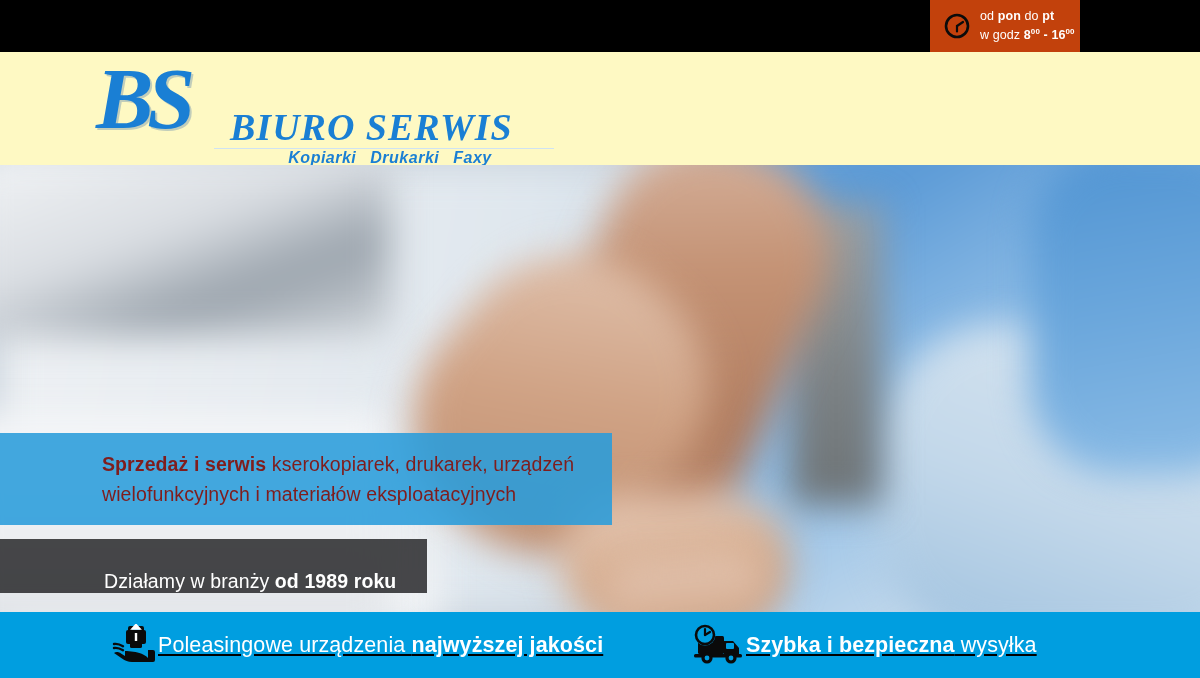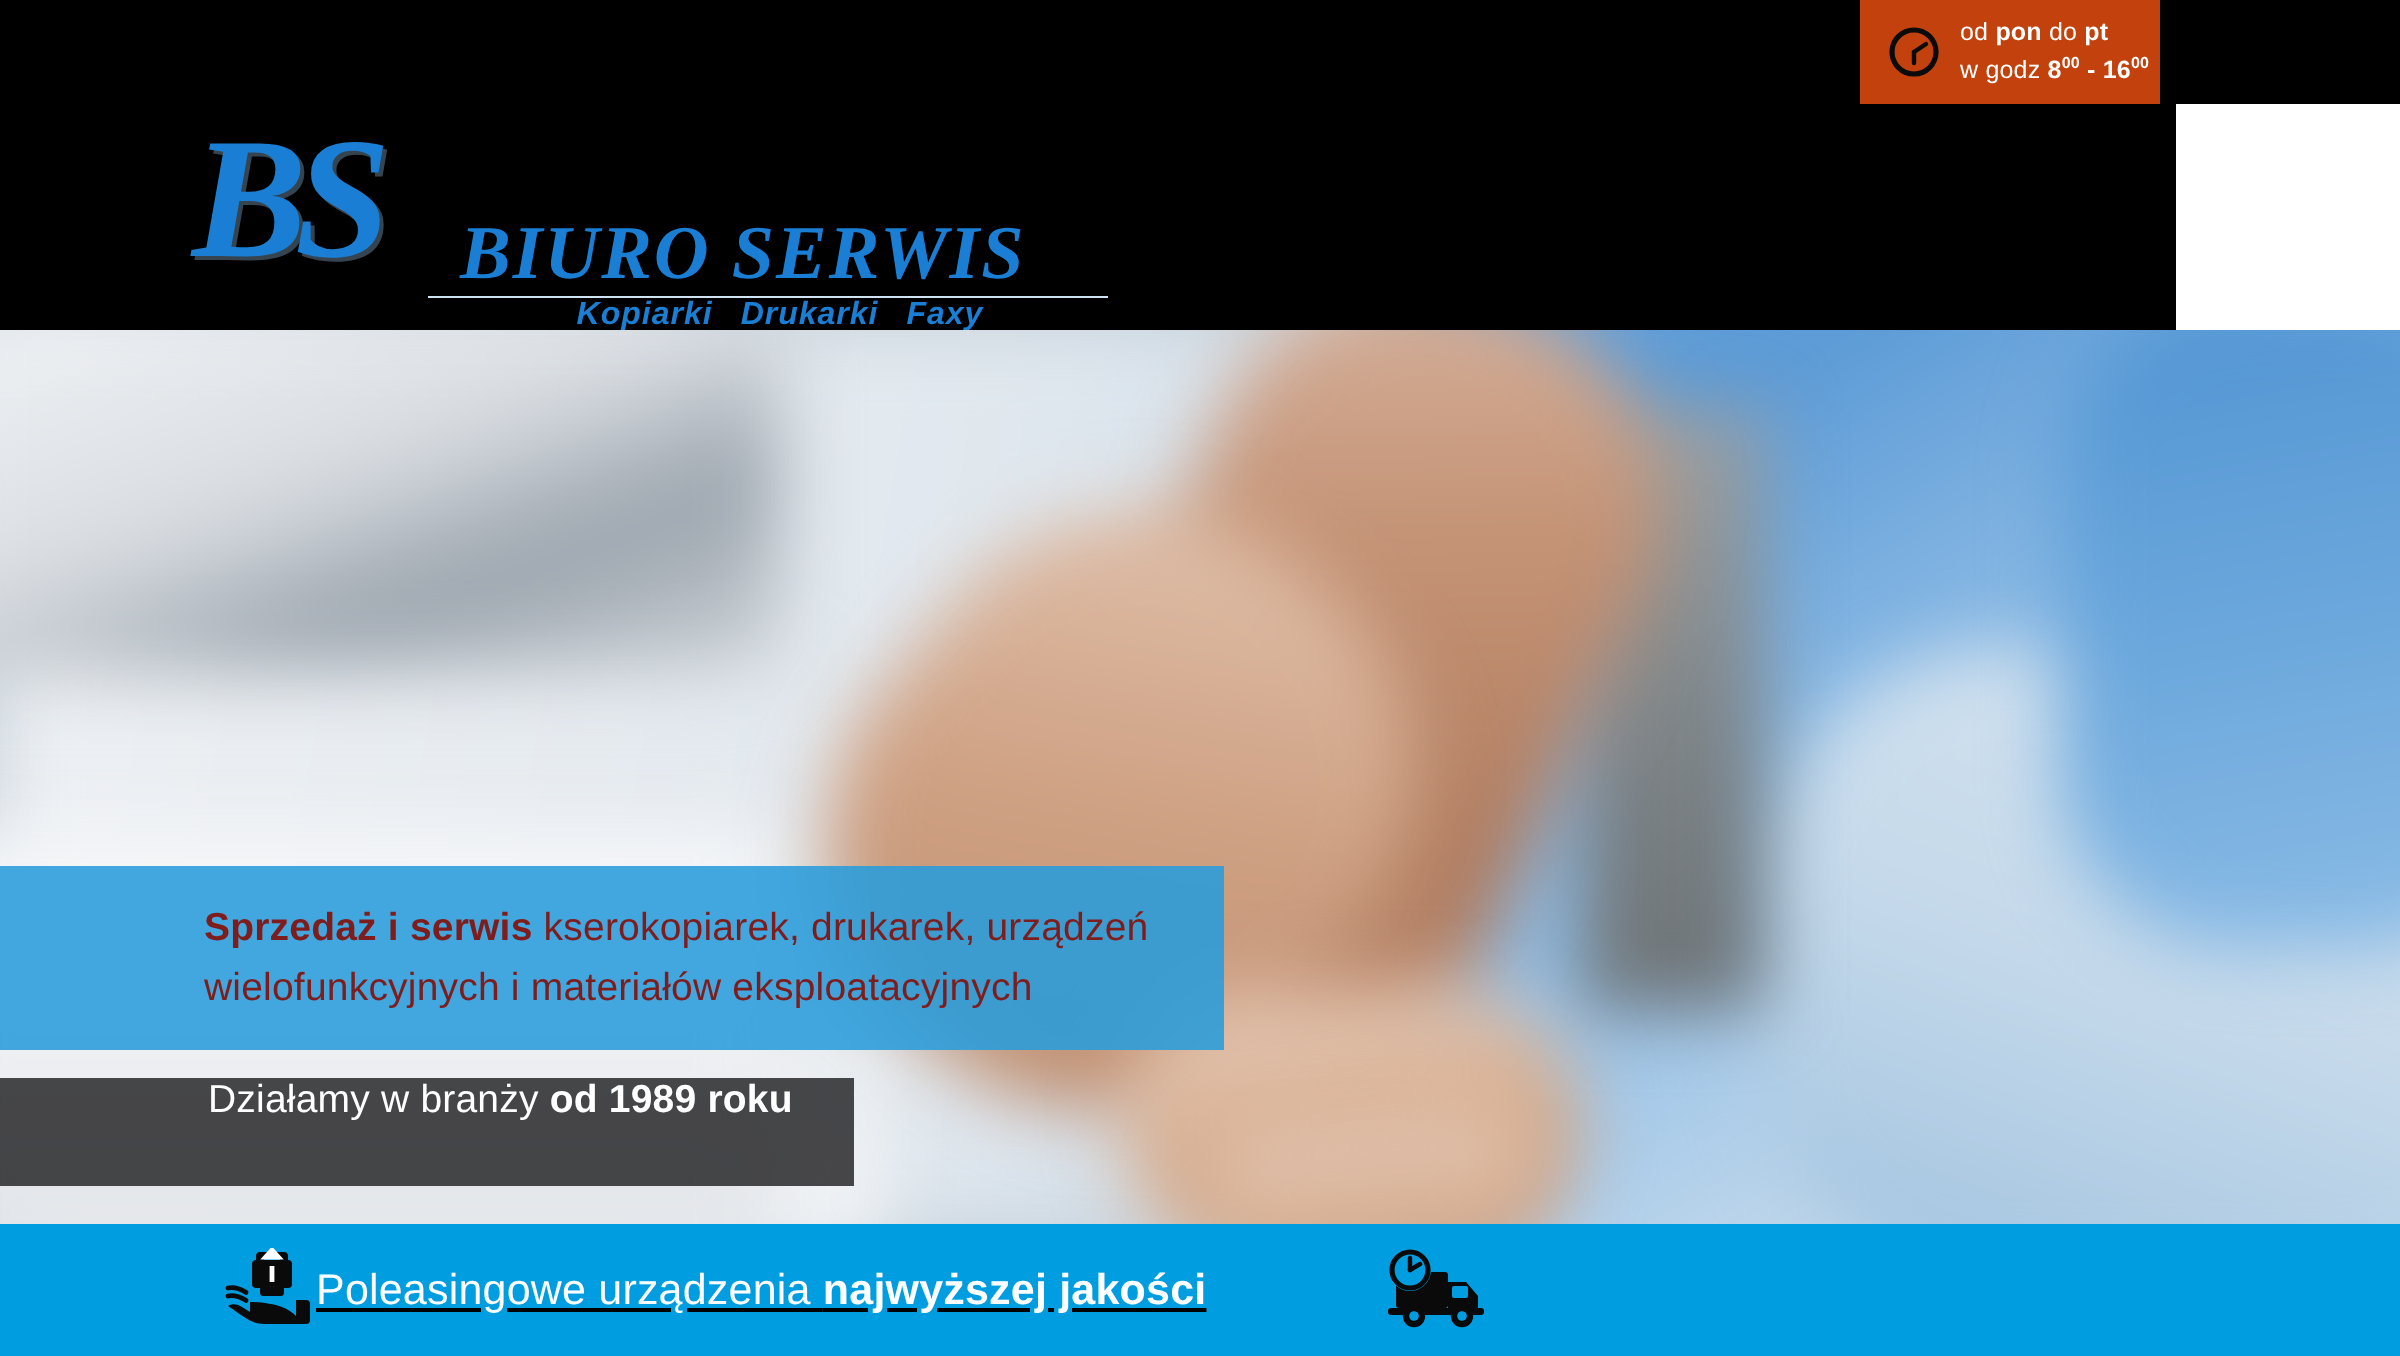--- a/index.html
+++ b/index.html
@@ -17,21 +17,21 @@
     position:absolute;left:930px;top:0;width:150px;height:52px;
     background:#c2410c;display:flex;align-items:center;gap:10px;
     padding-left:14px;box-sizing:border-box;
   }
   .clock-ico{width:26px;height:26px;flex:0 0 26px;}
   .hours-text{color:#fff;font-size:12.5px;line-height:16px;letter-spacing:.1px;}
   .hours-text b{font-weight:bold;}
   .hours-text sup{font-size:8px;vertical-align:super;font-weight:bold;}
 
   
-  .header{position:absolute;left:0;top:52px;width:1088px;height:113px;background:#000000;}
+  .header{position:absolute;left:0;top:52px;width:1200px;height:113px;background:#fef9c3;}
   .logo{position:absolute;left:96px;top:4px;width:460px;height:108px;}
   .logo-bs{
     position:absolute;left:0;top:0;
     font-family:"Liberation Serif",serif;font-style:italic;font-weight:bold;
     font-size:86px;color:#1a7fd4;letter-spacing:-6px;line-height:86px;
     text-shadow:2px 2px 0 rgba(120,150,175,.45);
   }
   .logo-name{
     position:absolute;left:114px;top:52px;
     font-family:"Liberation Serif",serif;font-style:italic;font-weight:bold;
@@ -87,21 +87,21 @@
   }
   .banner-blue .txt{
     color:#7f1d1d;font-size:19.5px;line-height:30px;padding-left:102px;padding-right:14px;
     letter-spacing:.1px;
   }
   .banner-blue .txt b{font-weight:bold;}
   
   .banner-dark{
     position:absolute;left:0;top:374px;width:427px;height:54px;
     background:rgba(28,28,30,.80);
-    display:flex;align-items:flex-start;
+    display:flex;align-items:flex-end;
   }
   .banner-dark .txt{color:#fff;font-size:19.5px;padding-left:104px;letter-spacing:.1px;}
   .banner-dark .txt b{font-weight:bold;}
 
   
   .footer{
     position:absolute;left:0;top:612px;width:1200px;height:66px;background:#009ee0;
     display:flex;align-items:center;
   }
   .feat{display:flex;align-items:center;gap:0;text-decoration:underline;}
@@ -209,17 +209,20 @@
           <circle cx="17" cy="34" r="5.6" fill="#0a0a0a"></circle>
           <circle cx="17" cy="34" r="2.4" fill="#009ee0"></circle>
           <circle cx="41" cy="34" r="5.6" fill="#0a0a0a"></circle>
           <circle cx="41" cy="34" r="2.4" fill="#009ee0"></circle>
           <circle cx="15" cy="11" r="10.5" fill="#009ee0"></circle>
           <circle cx="15" cy="11" r="9" fill="none" stroke="#0a0a0a" stroke-width="2.6"></circle>
           <line x1="15" y1="11" x2="20" y2="8" stroke="#0a0a0a" stroke-width="2.2" stroke-linecap="round"></line>
           <line x1="15" y1="11" x2="15" y2="5" stroke="#0a0a0a" stroke-width="2.2" stroke-linecap="round"></line>
         </svg>
       </span>
+      <span class="feat-txt">
+        <b>Szybka i bezpieczna</b><span> wysyłka</span>
+      </span>
     </div>
 
   </div>
 
 </div>
 
 </body></html>

